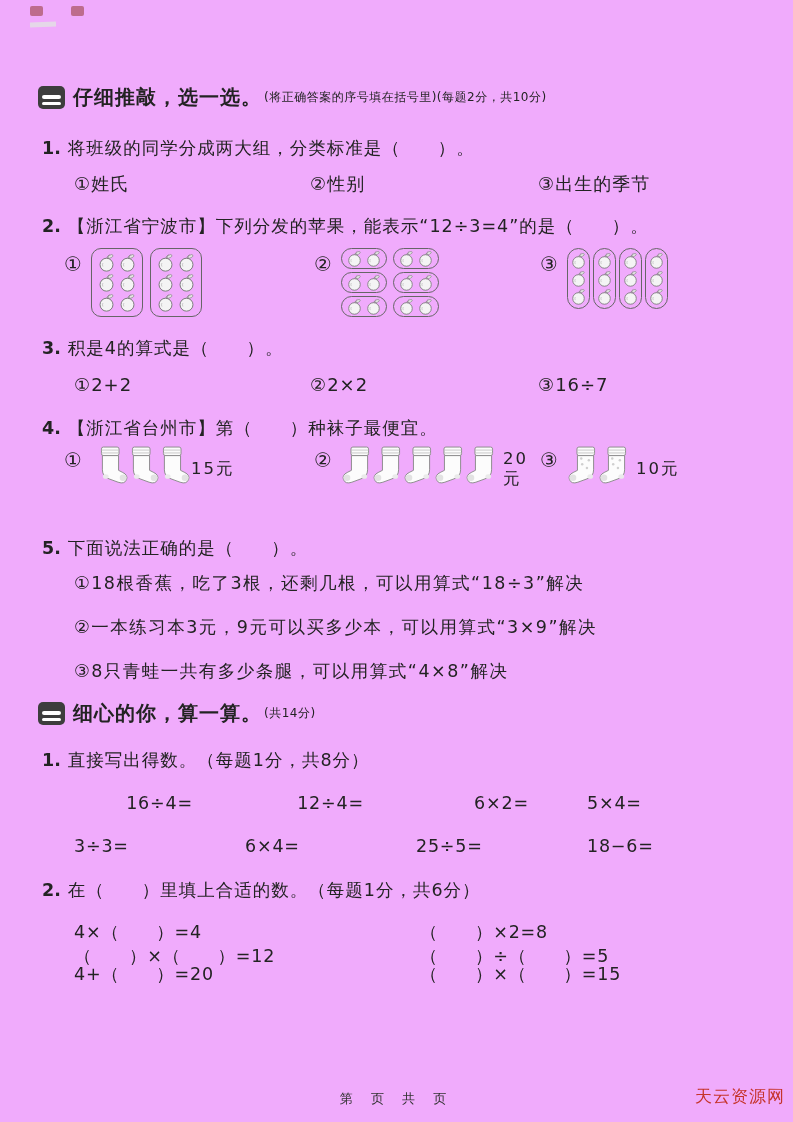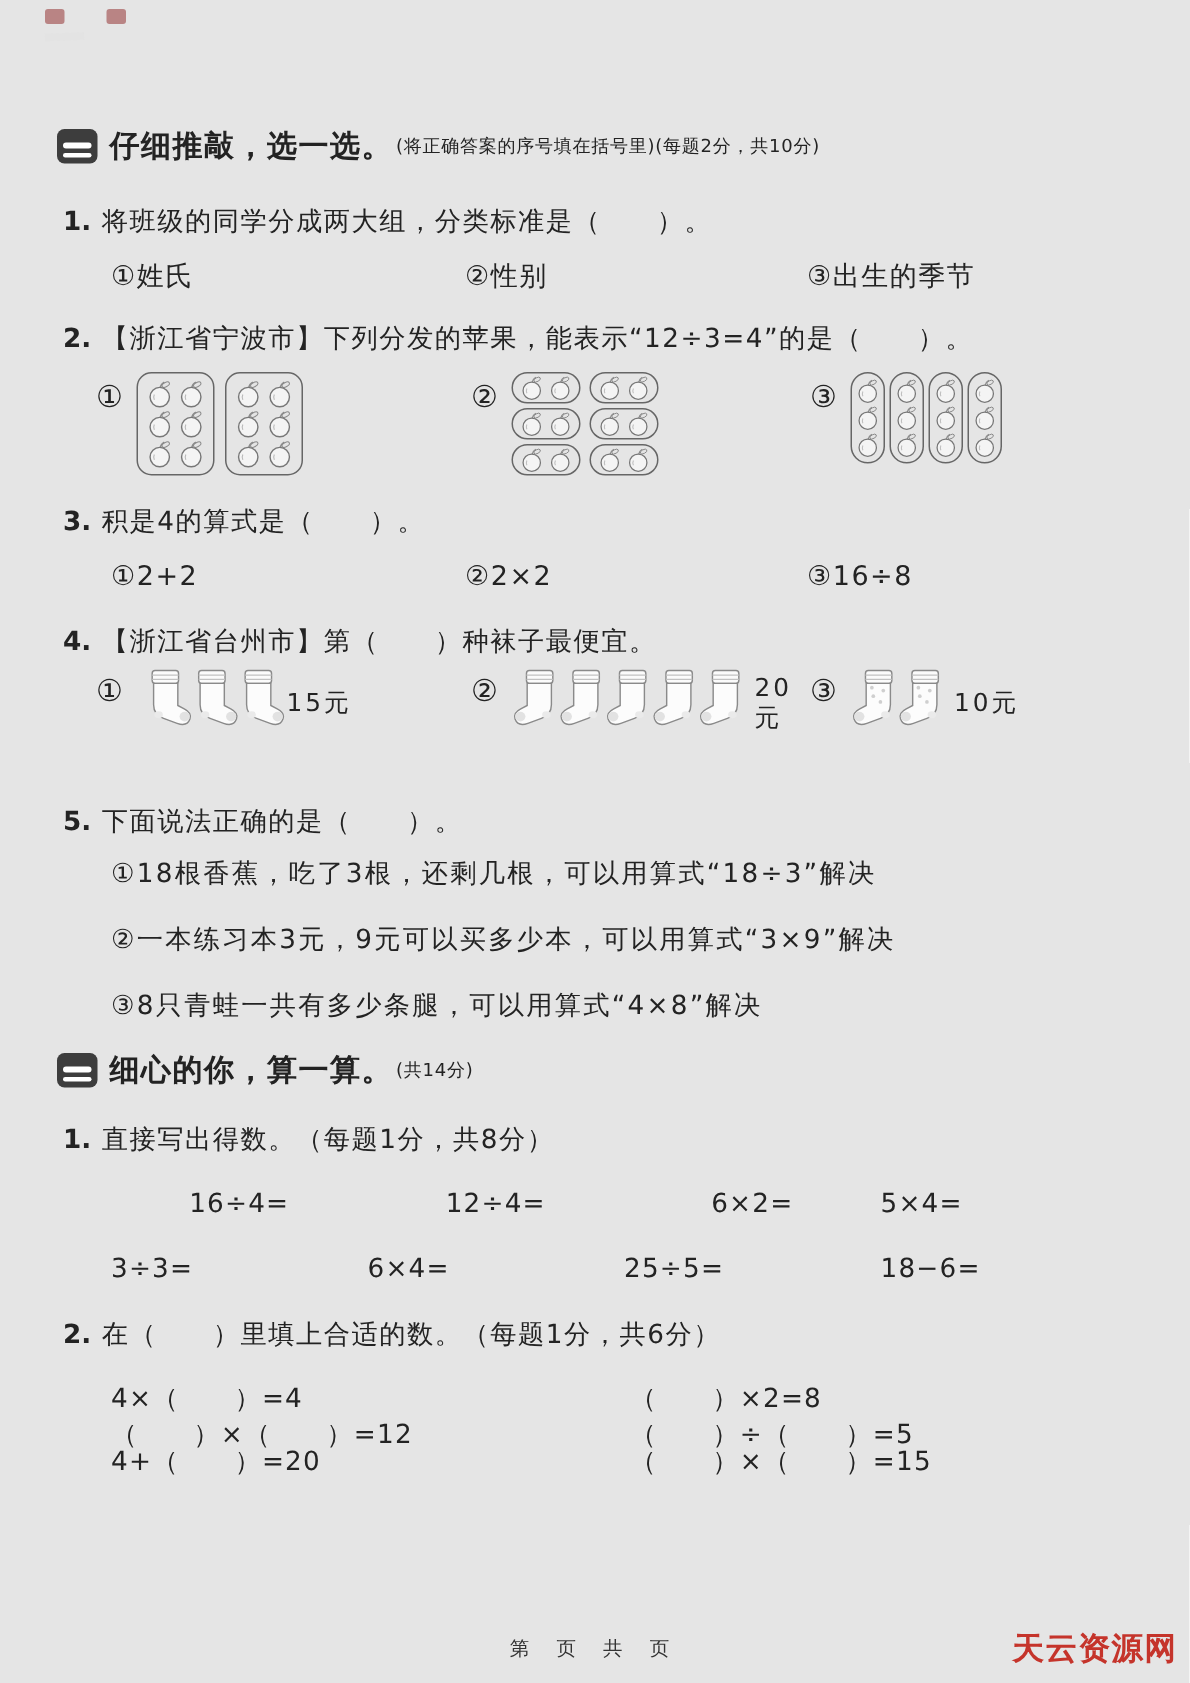--- a/index.html
+++ b/index.html
@@ -1,16 +1,16 @@
 <!DOCTYPE html>
 <html><head>
 <meta charset="utf-8">
 <style>
   html,body{margin:0;padding:0;background:#ffffff;}
-  .page{position:relative;width:793px;height:1122px;background:#e5e5e5;overflow:hidden;
+  .page{position:relative;width:793px;height:1122px;background:#f0abfc;overflow:hidden;
         font-family:"DejaVu Sans","Liberation Sans",sans-serif;color:#232323;}
   .abs{position:absolute;}
   
   .mark{position:absolute;width:13px;height:10px;border-radius:2px;background:#9b4242;opacity:.6;}
   .smudge{position:absolute;left:30px;top:22px;width:26px;height:5px;background:#e2e2e2;opacity:.8;transform:rotate(-2deg);}
   
   .sec-header{display:flex;align-items:flex-start;}
   .sec-icon{width:27px;height:23px;background:#3d3d3d;border-radius:5px;margin-right:8px;margin-top:2px;
             display:flex;flex-direction:column;justify-content:flex-end;gap:3px;padding-bottom:4px;box-sizing:border-box;}
   .sec-icon span{display:block;height:3.5px;margin:0 4px;background:#ffffff;border-radius:2px;}
@@ -39,21 +39,21 @@
   .sock-line{display:flex;}
   .sock-line svg:not(:first-child){margin-left:-7px;}
   .price{font-size:16.5px;letter-spacing:2px;margin-top:4px;}
   
   .eq-row{display:flex;font-size:17.5px;letter-spacing:0.8px;white-space:nowrap;}
   .eq-row .e{width:171px;}
   .fill-row{display:flex;font-size:17.5px;letter-spacing:0.8px;white-space:nowrap;}
   .fill-row .f1{width:346px;}
   
   .footer{position:absolute;left:0;right:0;top:1090px;text-align:center;font-size:13px;letter-spacing:7px;color:#333;}
-  .watermark{position:absolute;right:8px;top:1085px;font-size:21px;font-weight:bold;letter-spacing:1px;}
+  .watermark{position:absolute;right:8px;top:1085px;font-size:17px;font-weight:normal;letter-spacing:1px;}
 </style>
 </head>
 <body>
 
 <div class="page">
 
   <div class="smudge"></div>
   <div class="mark" style="left:30px;top:6px;"></div>
   <div class="mark" style="left:71px;top:6px;"></div>
 
@@ -335,21 +335,21 @@
         </div>
       </div>
   </div>
 
   <div class="abs qline" style="left:42px;top:336px;">
     <span class="qnum">3.</span><span>积是4的算式是（　　）。</span>
   </div>
   <div class="abs opt-row" style="left:74px;top:374px;align-items:center;">
     <span class="c1">①2+2</span>
     <span class="c2">②2×2</span>
-    <span>③16÷8</span>
+    <span>③16÷7</span>
   </div>
 
   <div class="abs qline" style="left:42px;top:416px;">
     <span class="qnum">4.</span><span>【浙江省台州市】第（　　）种袜子最便宜。</span>
   </div>
   <div class="abs pic-row" style="left:64px;top:444px;" id="q4-pics">
     <div class="pic-opt p1">
         <span class="circ-label">①</span>
         <div class="sock-col">
           <div class="sock-line">

